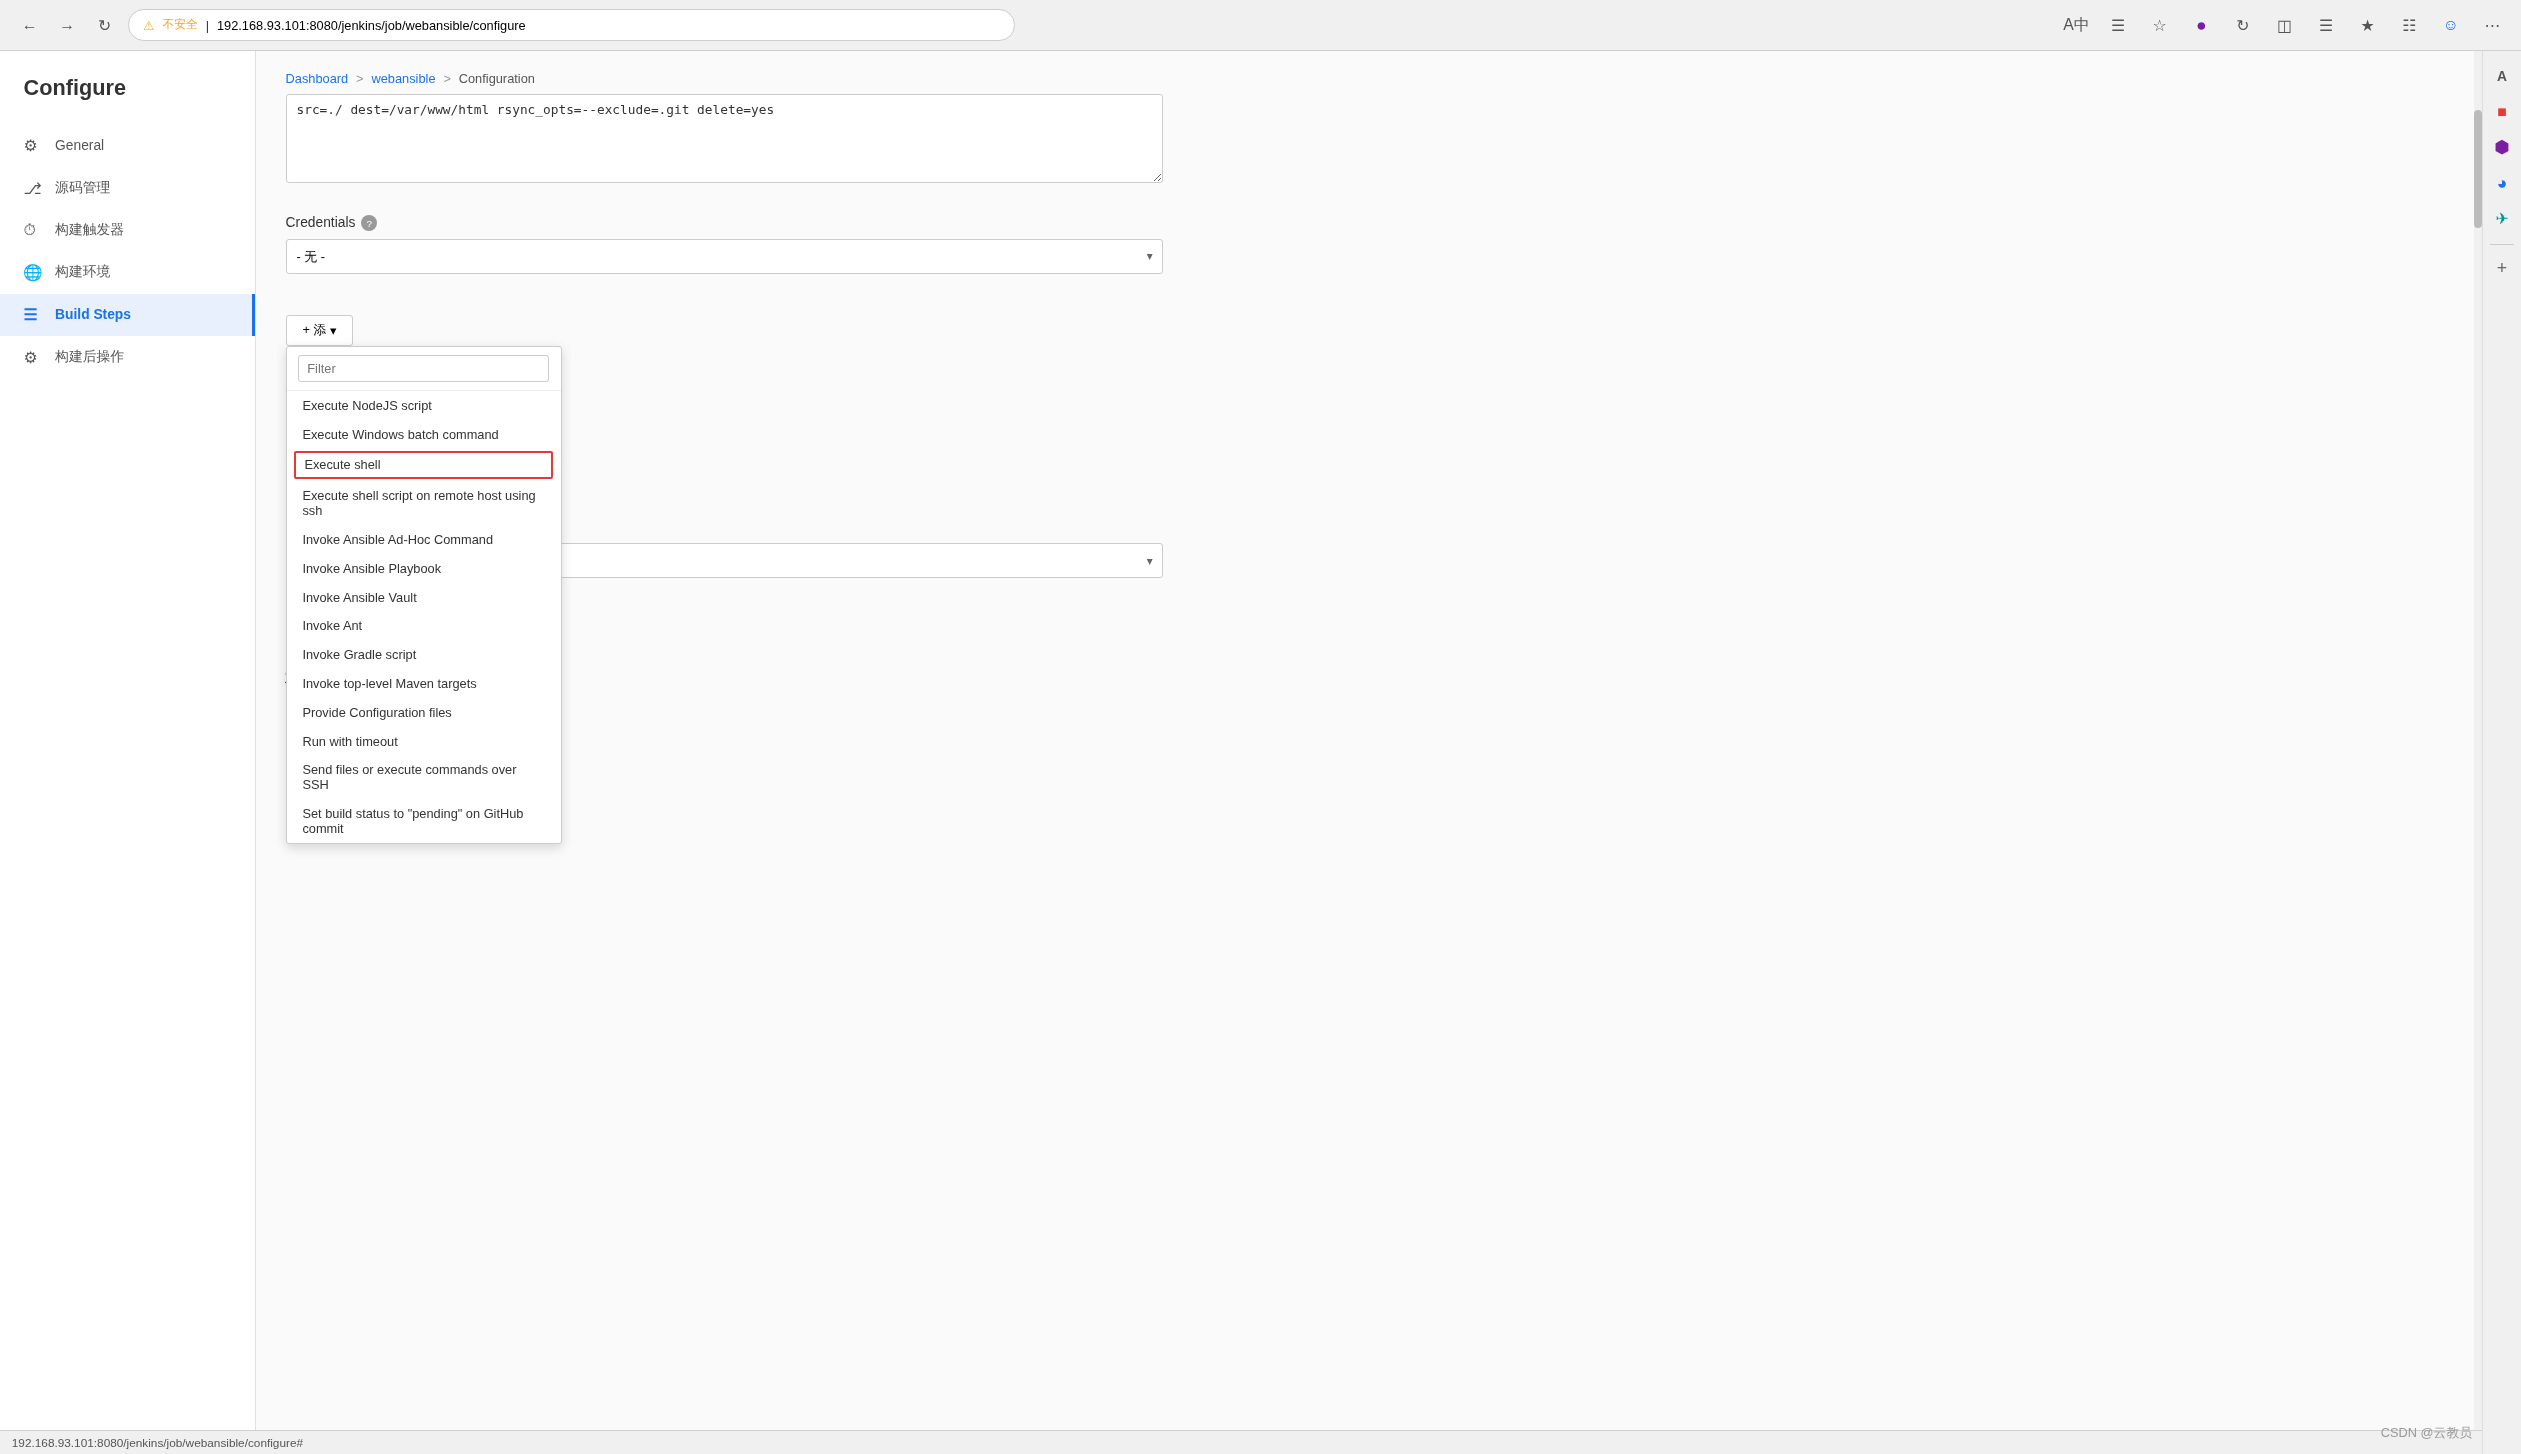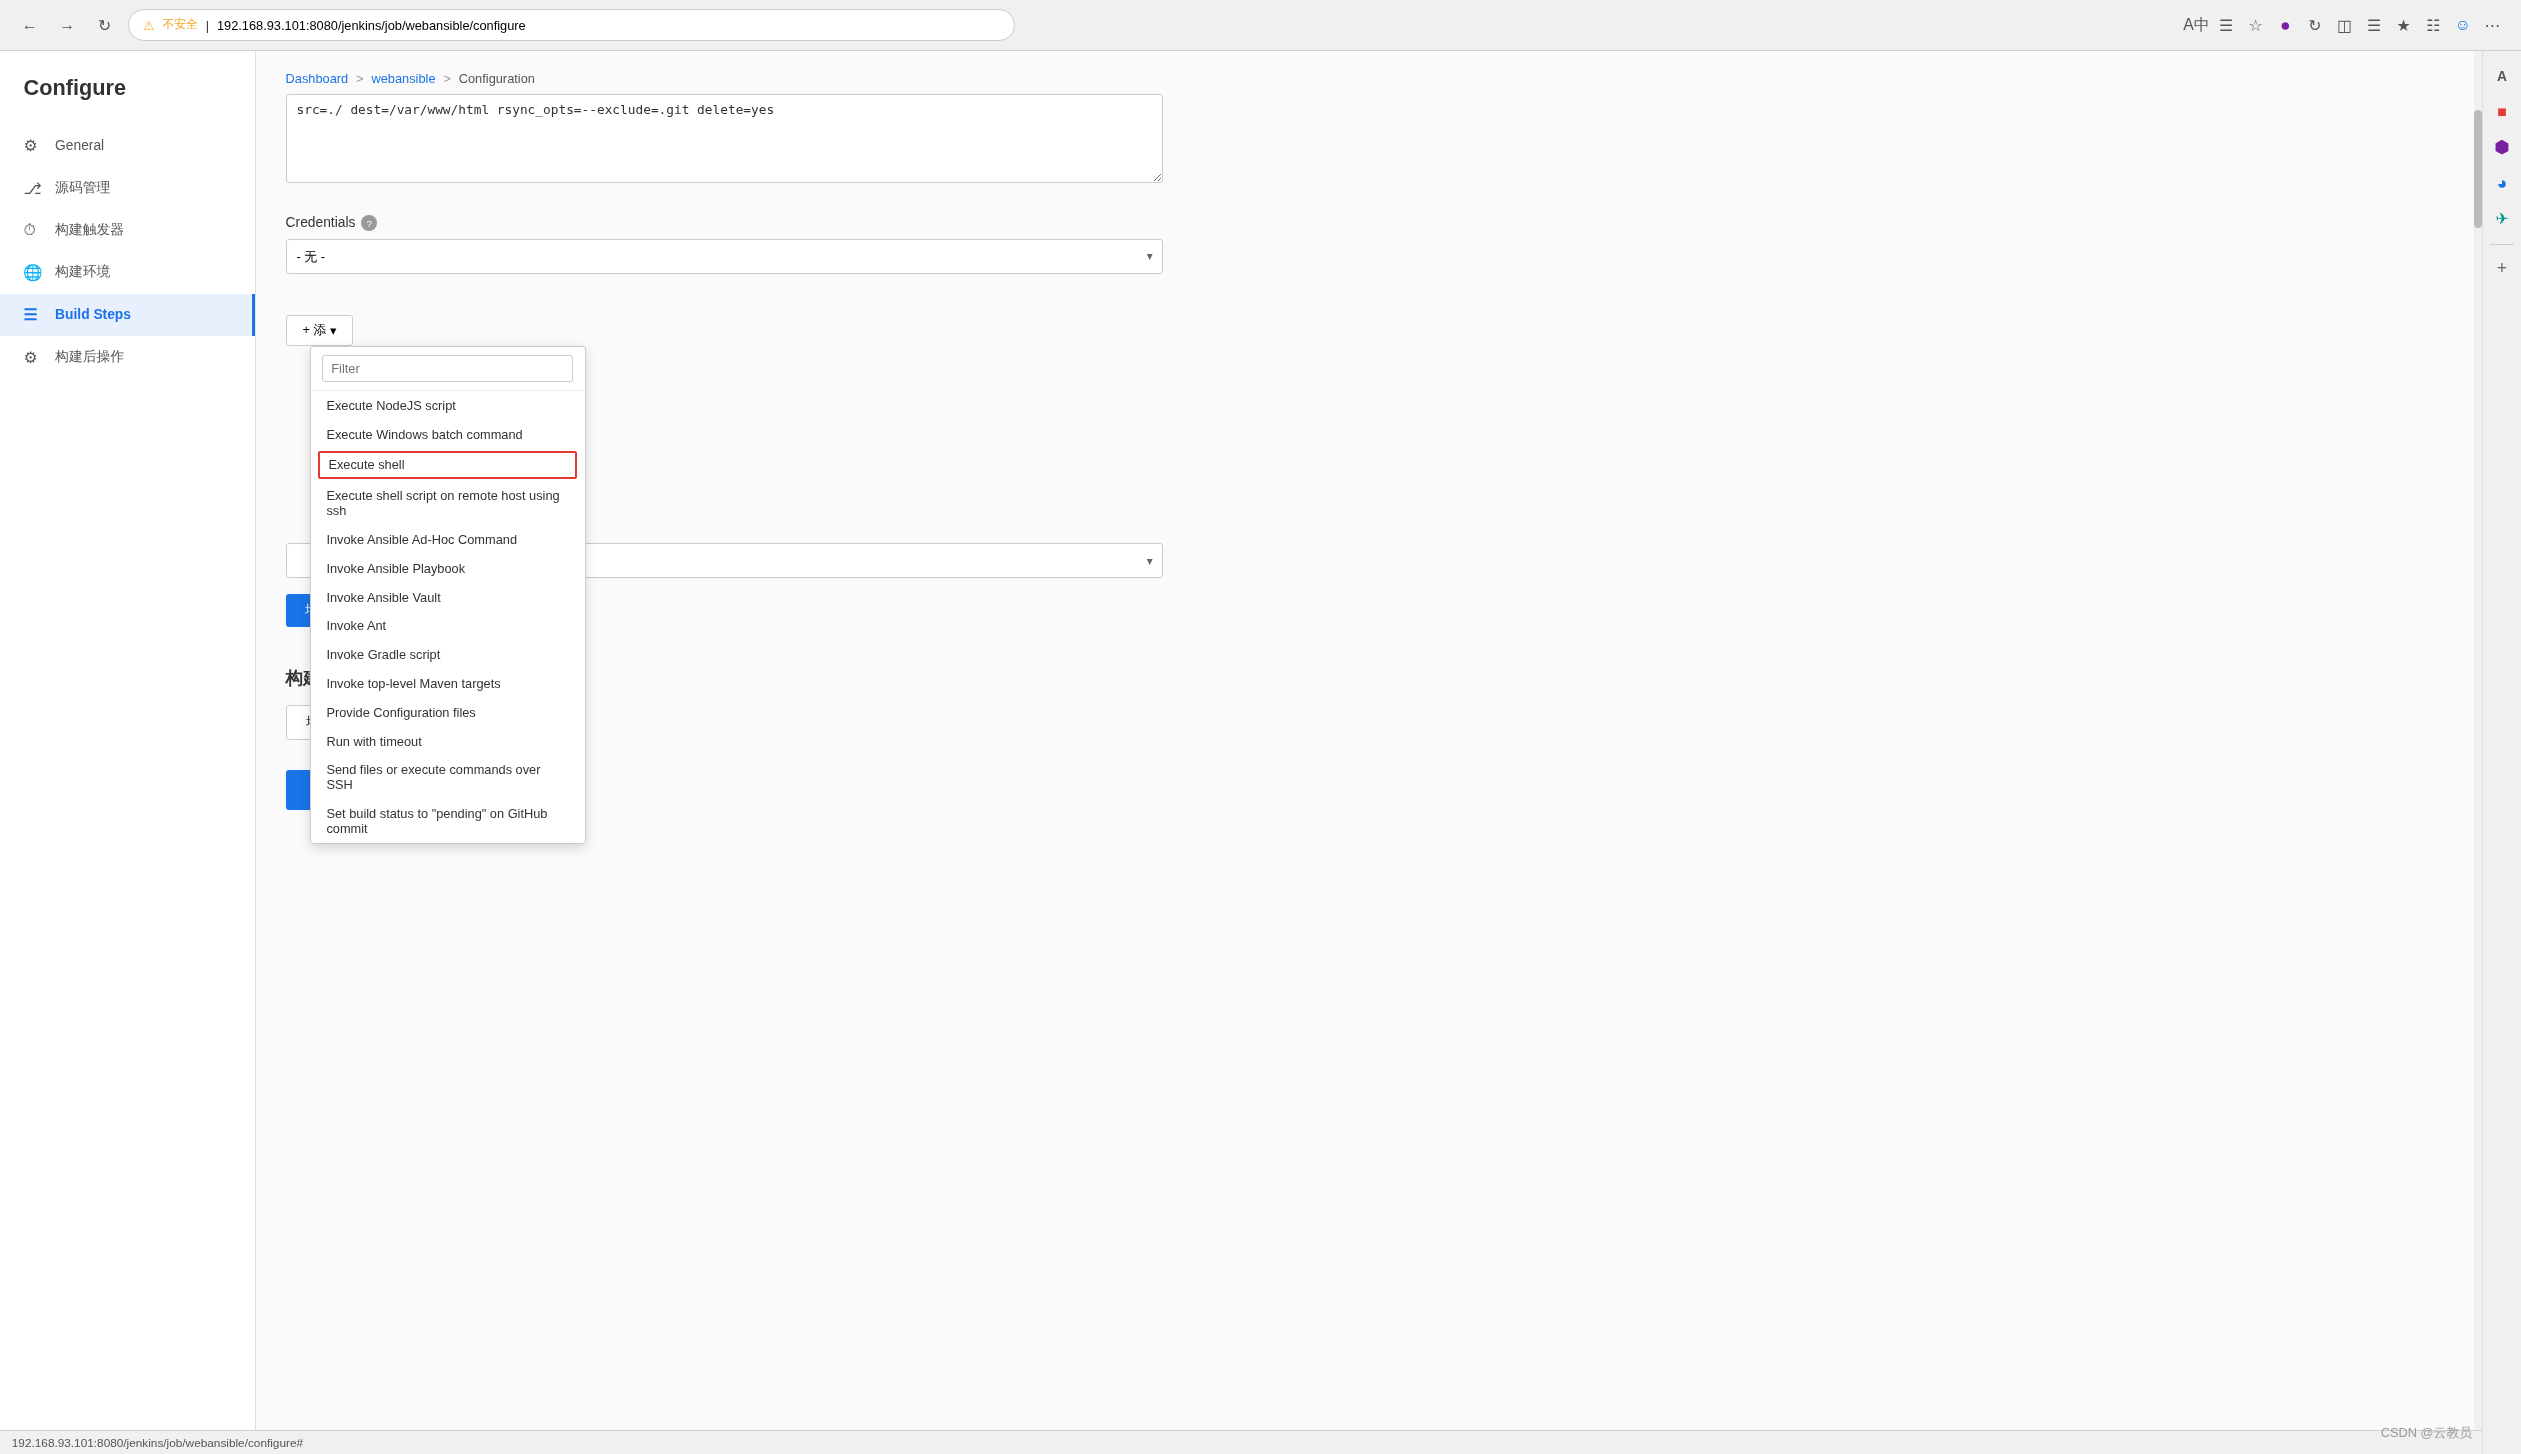--- a/index.html
+++ b/index.html
@@ -44,21 +44,21 @@
       padding: 0 13.8px;
       font-size: 12.8px;
       color: #333;
       gap: 7.9px;
       max-width: 887px;
     }
     .address-bar .lock-icon { color: #f5a623; font-size: 12.8px; }
     .address-bar .not-secure { color: #f5a623; font-size: 11.8px; }
     .address-bar .url-text { color: #000000; font-size: 12.8px; }
     .browser-actions {
-      display: flex; align-items: center; gap: 2px; margin-left: auto;
+      display: flex; align-items: center; gap: 14px; margin-left: auto;
     }
     .browser-action-btn {
       width: 27.6px; height: 27.6px;
       border: none; background: transparent;
       border-radius: 3.9px;
       cursor: pointer;
       display: flex; align-items: center; justify-content: center;
       color: #555; font-size: 15.8px;
     }
 
@@ -243,21 +243,20 @@
     .filter-dropdown {
       position: absolute;
       top: 43px;
       left: 0;
       width: 276px;
       background: #fff;
       border: 1px solid #ccc;
       border-radius: 3px;
       box-shadow: 0 3.9px 11.8px rgba(0,0,0,0.15);
       z-index: 1000;
-      margin-left: 24px;
     }
     .filter-dropdown-header {
       padding: 7.9px 11.8px;
       border-bottom: 1px solid #eee;
     }
     .filter-input {
       width: 100%;
       border: 1px solid #ccc;
       border-radius: 3px;
       padding: 4.9px 7.9px;

